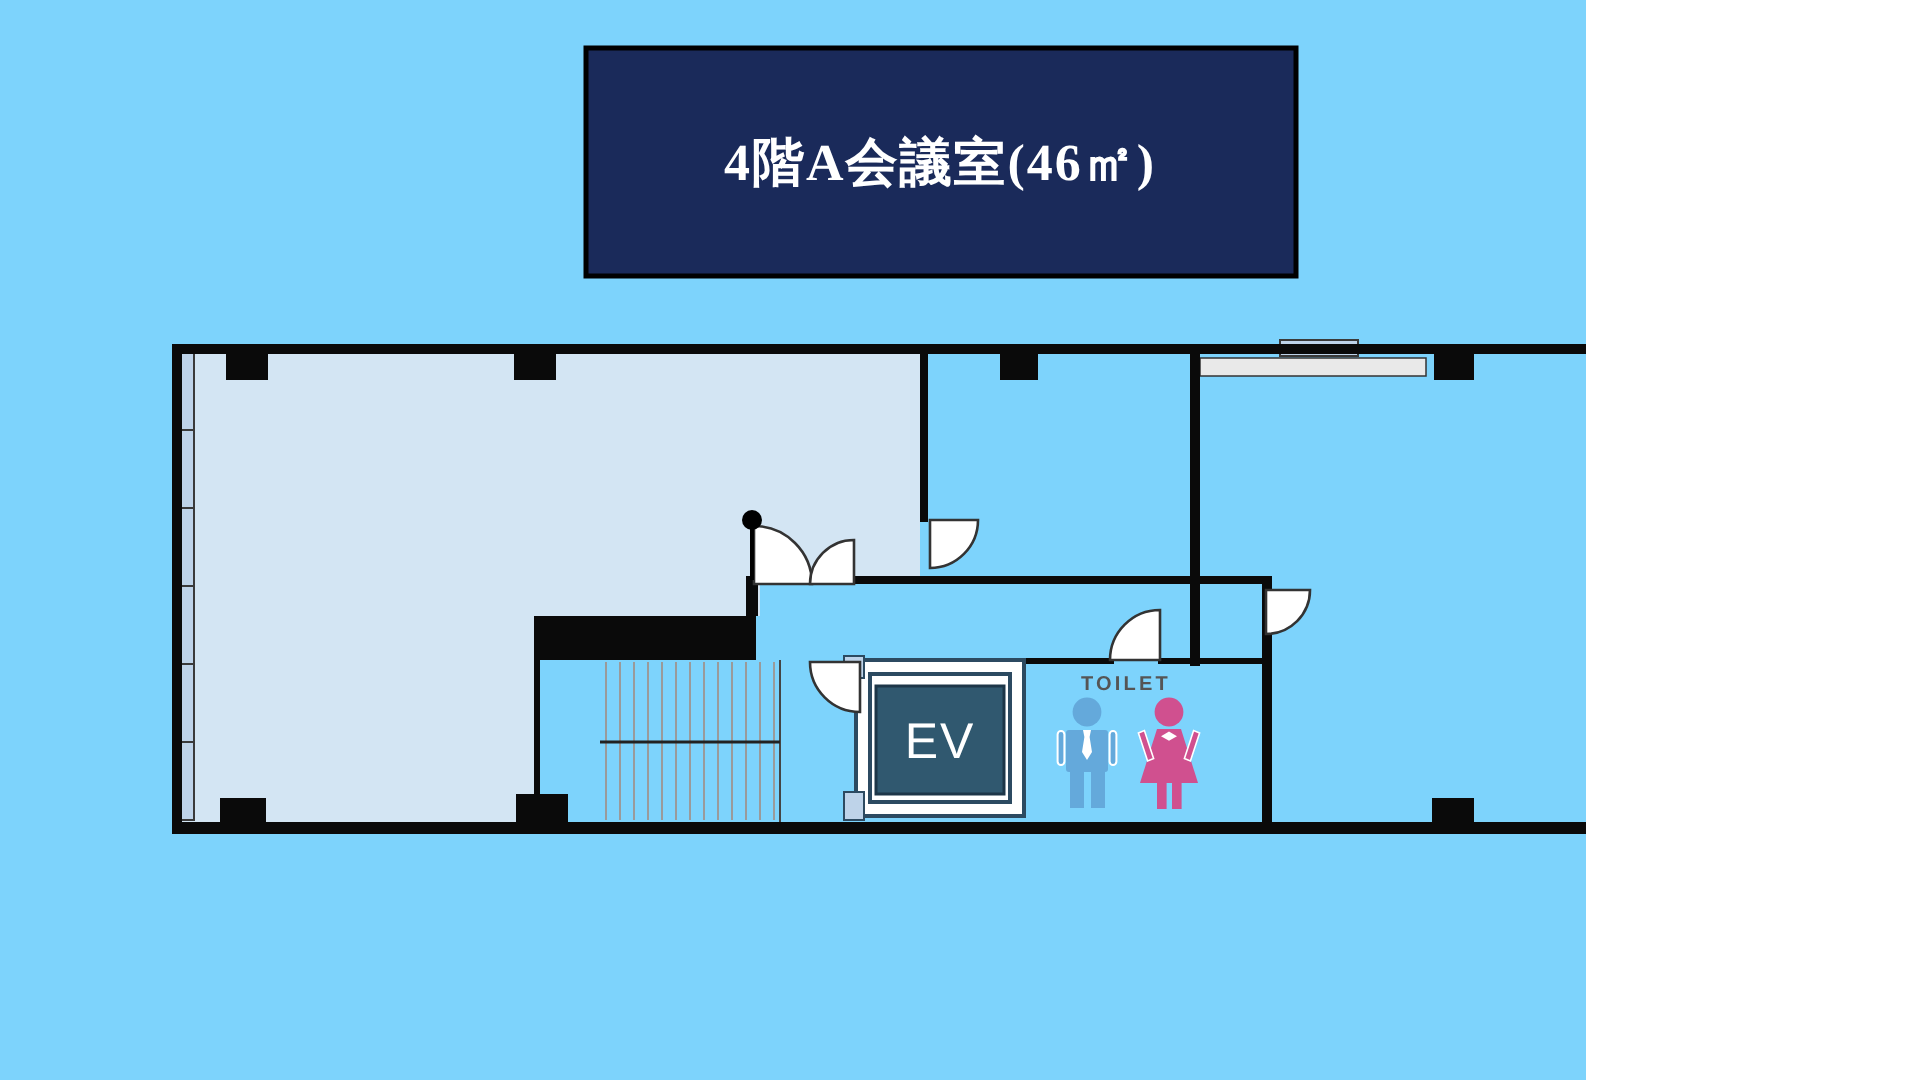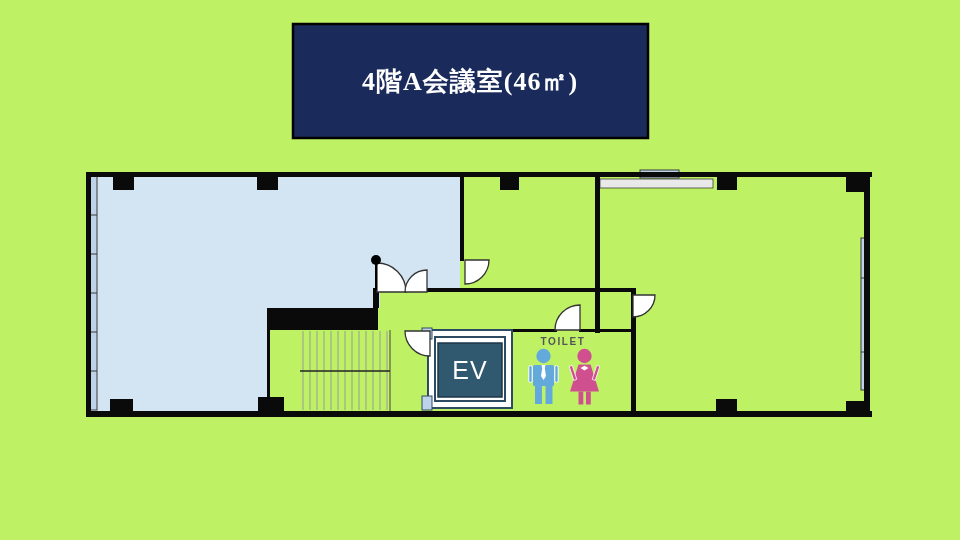--- a/index.html
+++ b/index.html
@@ -1,16 +1,16 @@
 <!DOCTYPE html>
 <html><head>
 <meta charset="utf-8">
 <style>
   html,body{margin:0;padding:0;background:#fff;}
-  #stage{position:relative;width:960px;height:540px;background:#bef264;overflow:hidden;
+  #stage{position:relative;width:793px;height:540px;background:#7dd3fc;overflow:hidden;
          font-family:"Liberation Sans","DejaVu Sans",sans-serif;}
   svg{display:block}
   .banner-title{font-family:"Liberation Serif","DejaVu Serif",serif;font-weight:bold;
                 font-size:26px;letter-spacing:1px;}
   .ev-label{font-family:"Liberation Sans","DejaVu Sans",sans-serif;font-size:25px;
             font-weight:400;letter-spacing:1px;}
   .toilet-label{font-family:"Liberation Sans","DejaVu Sans",sans-serif;font-size:10px;
                 font-weight:bold;letter-spacing:1.6px;}
 </style>
 </head>

